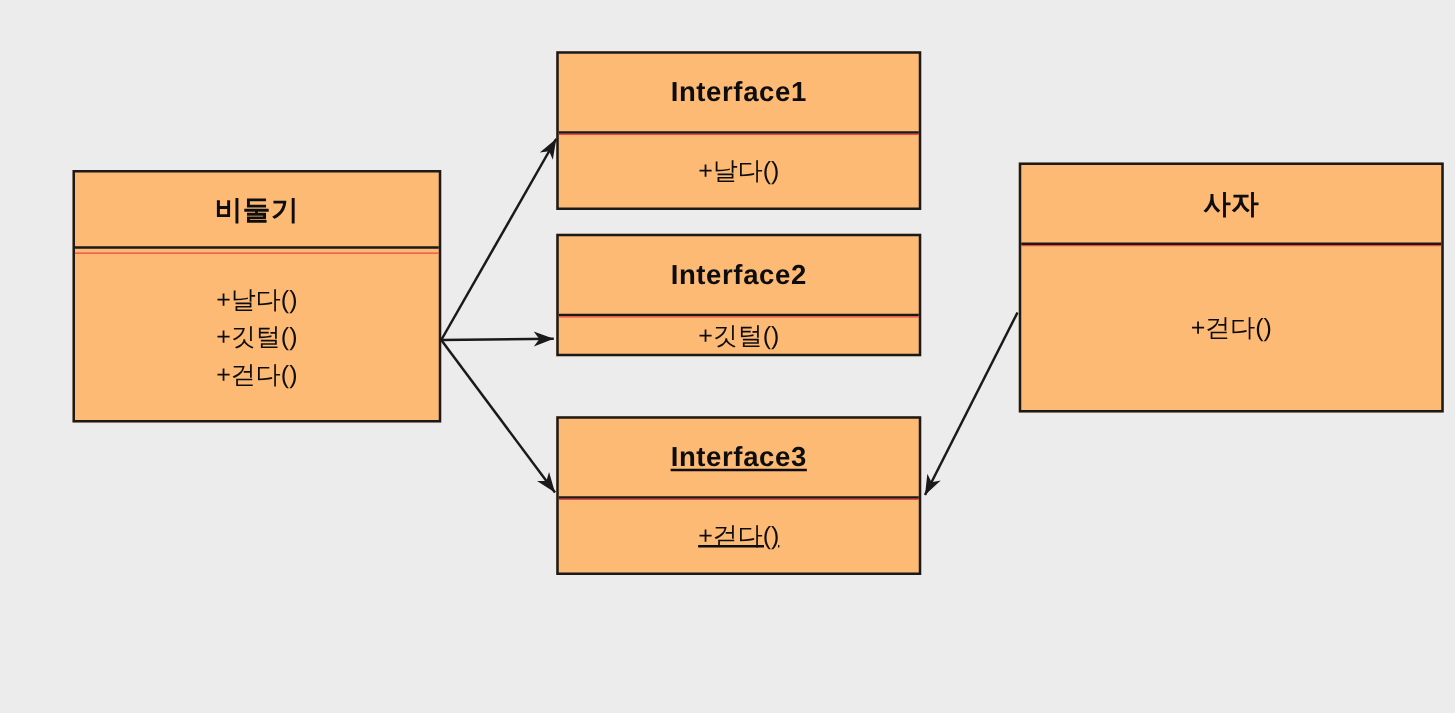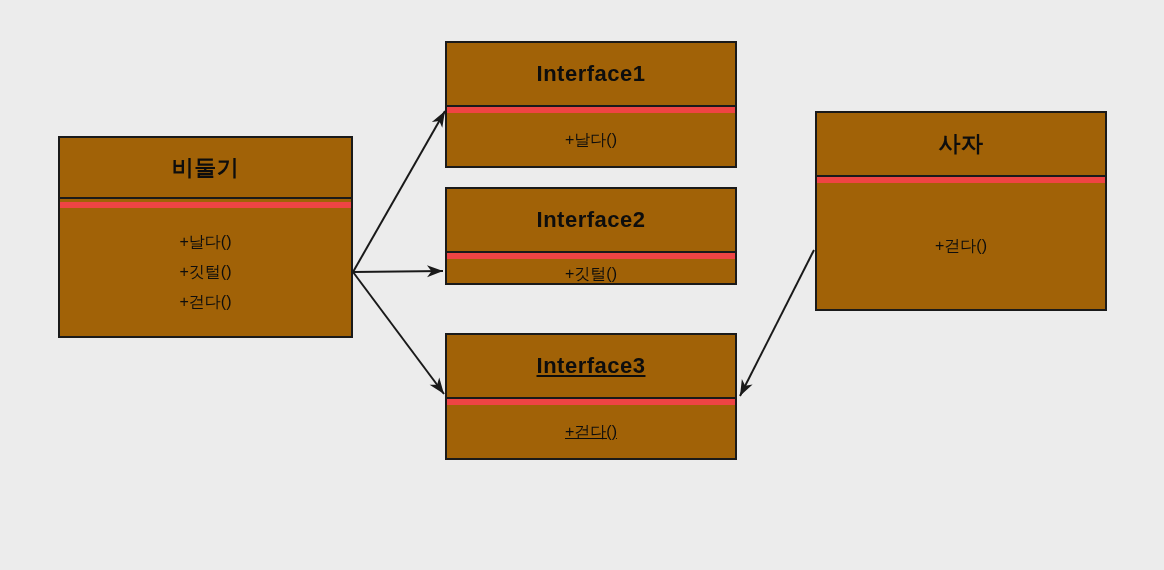--- a/index.html
+++ b/index.html
@@ -16,44 +16,44 @@
     overflow: hidden;
   }
   .canvas {
     position: absolute;
     inset: 0;
   }
   .uml-box {
     position: absolute;
     box-sizing: border-box;
     border: 2px solid #1a1a1a;
-    background: #a16207;
+    background: #fdba74;
     display: flex;
     flex-direction: column;
   }
   .box-header {
     flex: 0 0 auto;
     height: 62px;
     display: flex;
     align-items: center;
     justify-content: center;
     font-weight: 700;
     font-size: 22px;
     border-bottom: 2px solid #1a1a1a;
     letter-spacing: 0.5px;
   }
   .box-body {
     flex: 1 1 auto;
     display: flex;
     flex-direction: column;
     align-items: center;
     justify-content: center;
-    font-size: 16px;
+    font-size: 20px;
     line-height: 30px;
-    border-top: 6px solid #ef4444;
+    border-top: 1px solid #ef4444;
   }
   .uml-box.gap .box-body {
     margin-top: 3px;
   }
   .uml-box.gap .box-header {
     height: 59px;
   }
   .connector-layer {
     position: absolute;
     inset: 0;
@@ -92,21 +92,21 @@
     </div>
   </div>
 
   <div class="uml-box" style="left:445px; top:333px; width:292px; height:127px;text-decoration:underline;">
     <div class="box-header">Interface3</div>
     <div class="box-body">
       <div>+걷다()</div>
     </div>
   </div>
 
-  <div class="uml-box" style="left:815px; top:111px; width:292px; height:200px;text-align:right;">
+  <div class="uml-box" style="left:815px; top:130px; width:340px; height:200px;text-align:right;">
     <div class="box-header">사자</div>
     <div class="box-body">
       <div>+걷다()</div>
     </div>
   </div>
 
   <svg class="connector-layer" width="1164" height="570" viewBox="0 0 1164 570">
     <defs>
       <marker id="arrowhead" viewBox="0 0 18 14" refX="17" refY="7" markerWidth="18" markerHeight="14" markerUnits="userSpaceOnUse" orient="auto">
         <path d="M1,1 L17,7 L1,13 L5.5,7 Z" fill="#1a1a1a"></path>

